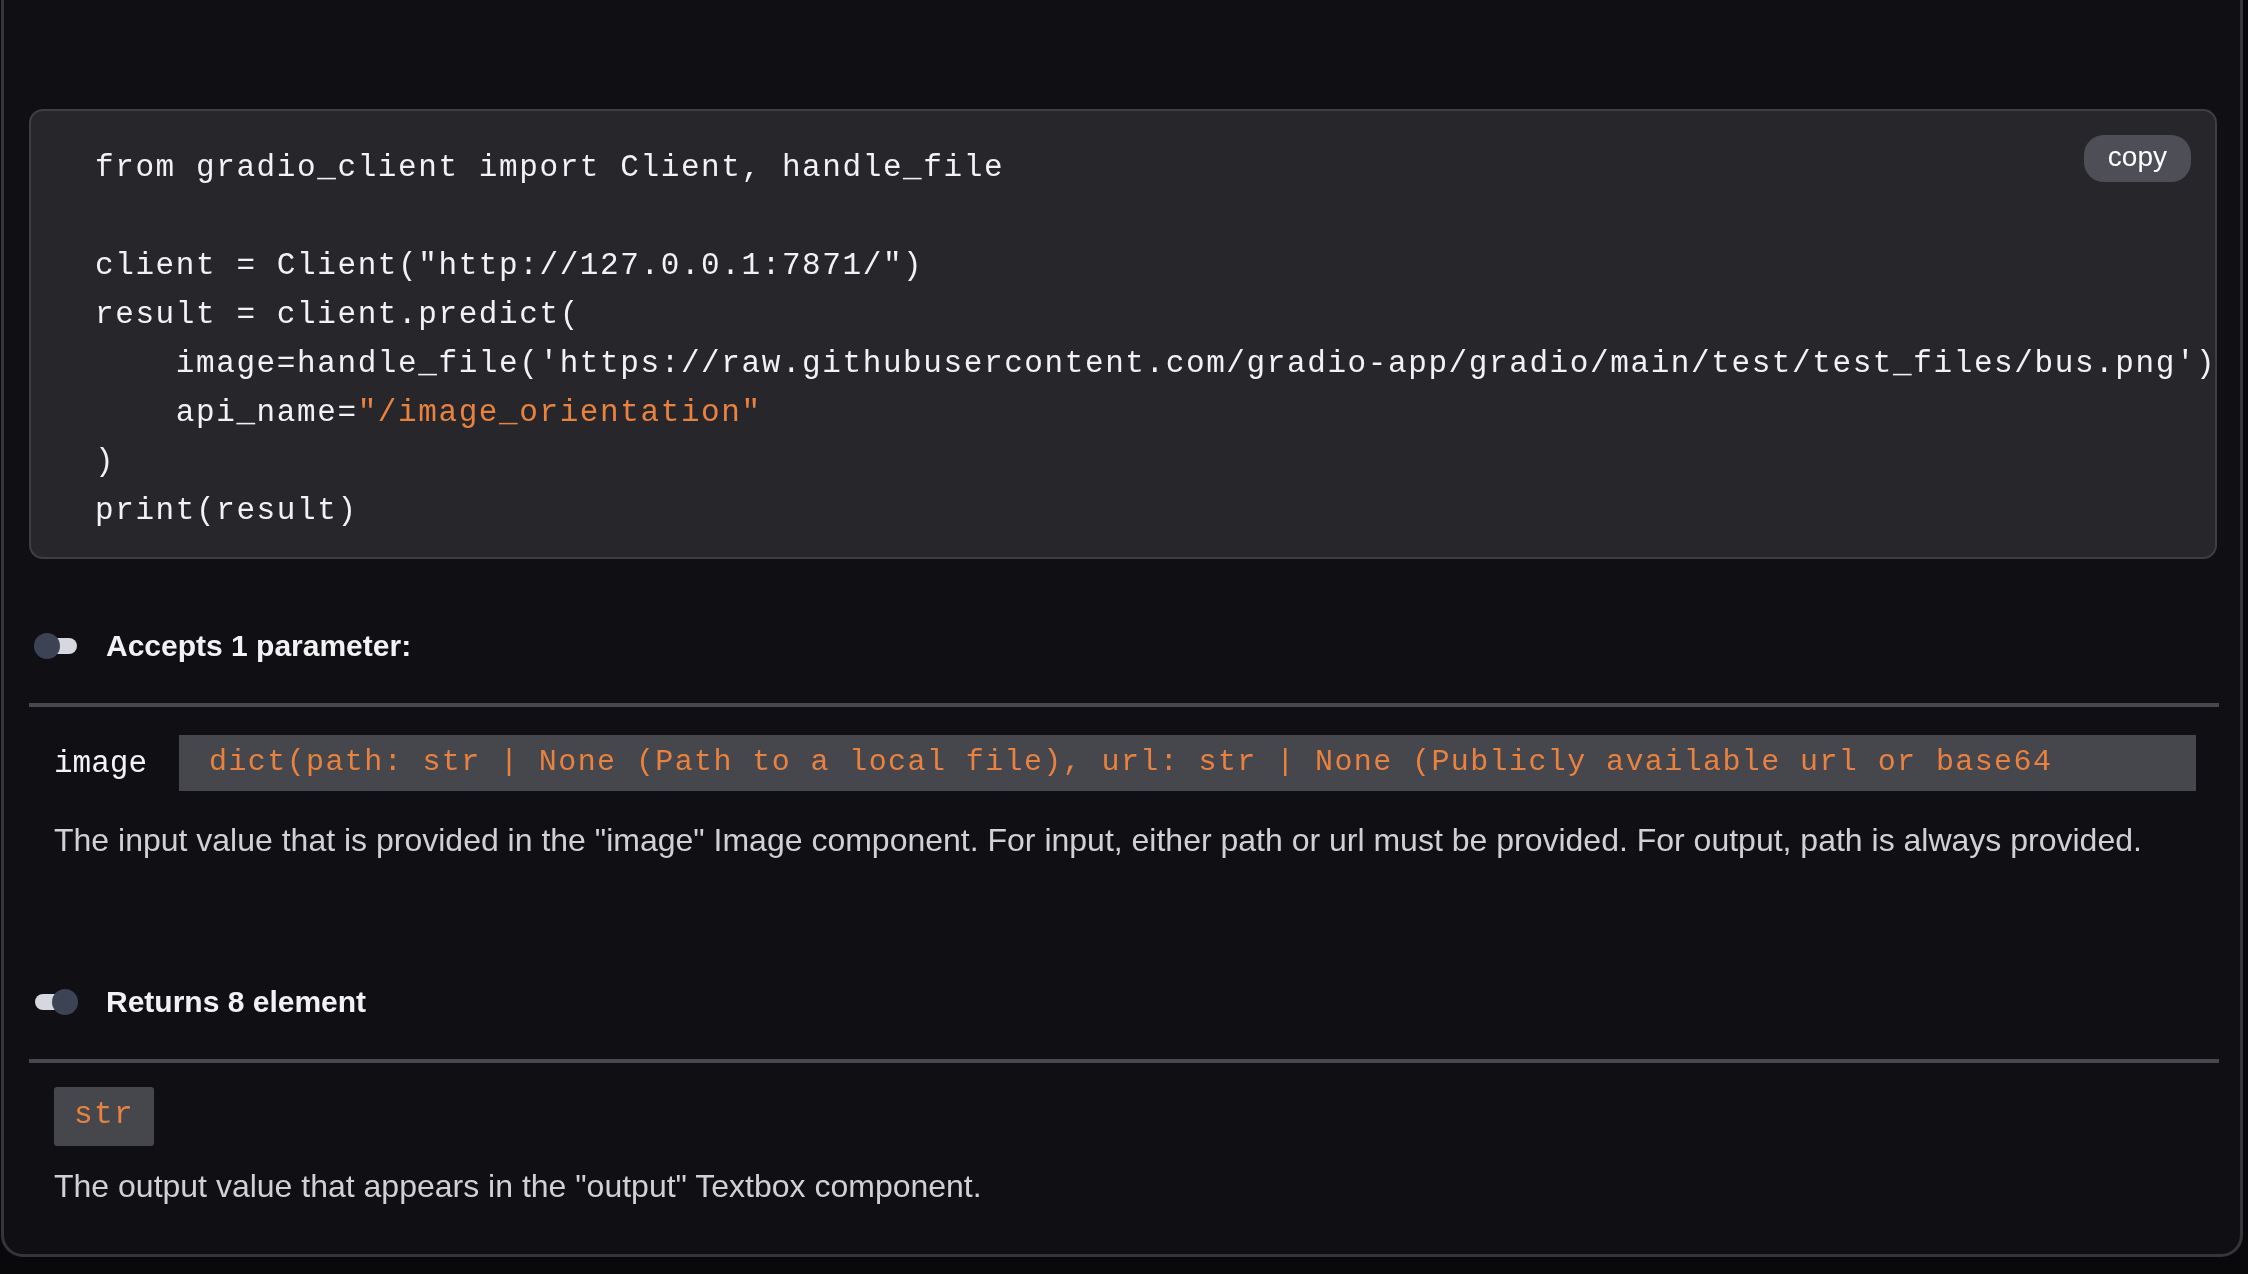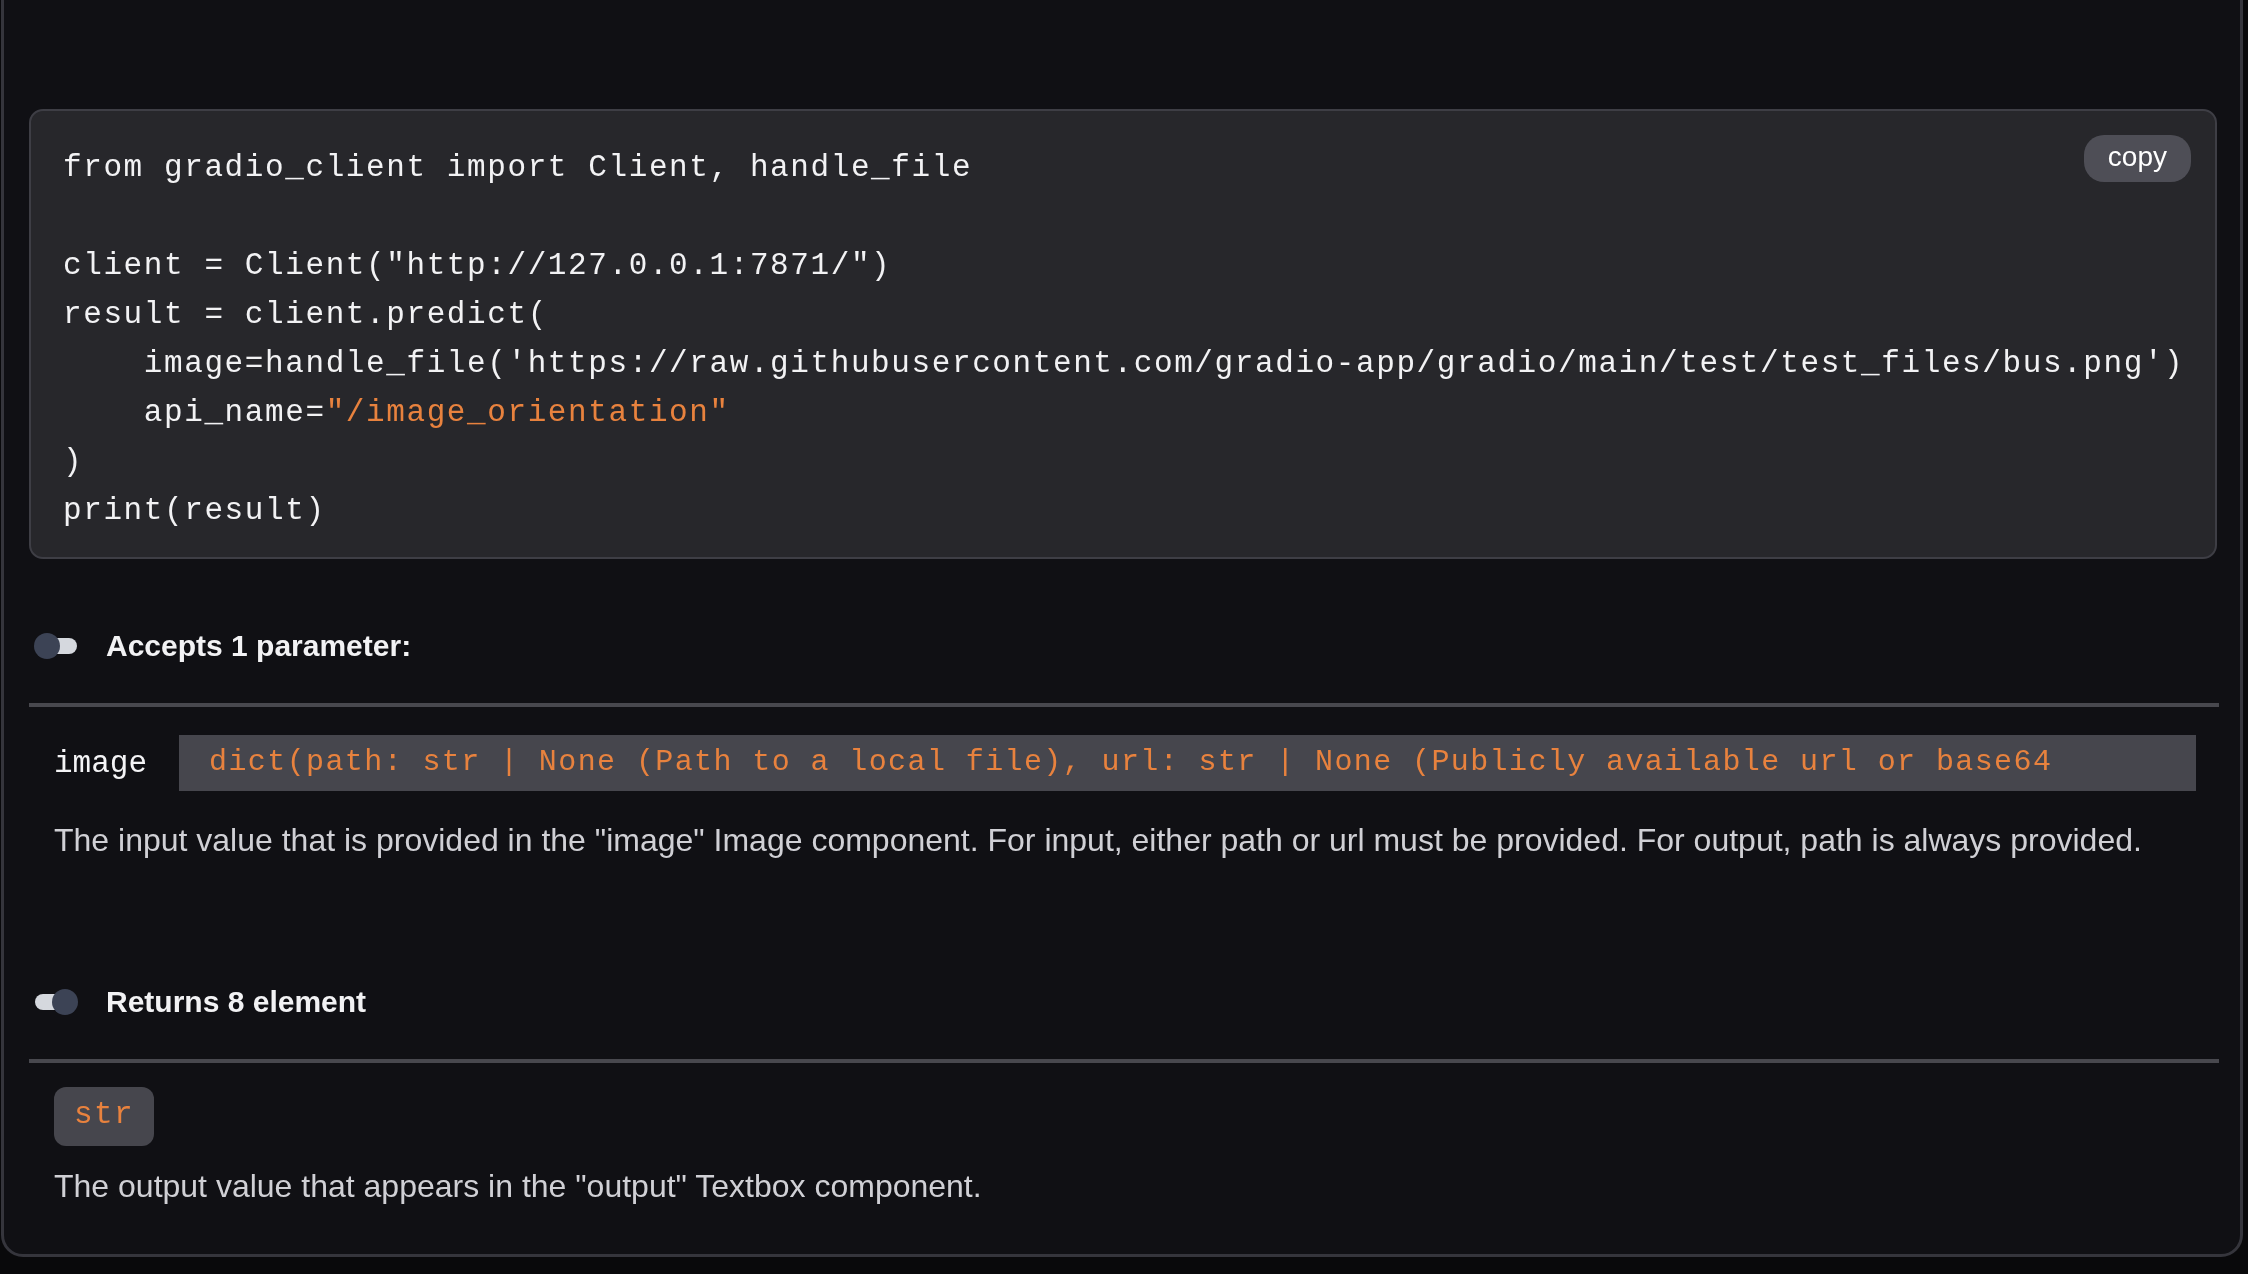--- a/index.html
+++ b/index.html
@@ -55,21 +55,21 @@
     overflow: hidden;
   }
   .code-content {
     position: absolute; left: 32px; top: 32px; right: 0; bottom: 0;
     font-family: "Liberation Mono", monospace;
     font-size: 31px; letter-spacing: 1.6px; line-height: 49px;
     color: #f2f2f4;
     white-space: pre;
     overflow: hidden;
   }
-  .code-line { height: 49px; white-space: pre; }
+  .code-line { height: 49px; white-space: pre; margin-left: 32px; }
   .code-line .orange { color: var(--accent-orange); }
   .copy-button {
     position: absolute; top: 24px; right: 24px;
     background: var(--copy-bg);
     border: none; border-radius: 20px;
     padding: 6px 24px 9px 24px;
     color: #ffffff; font-size: 28px;
     font-family: "Liberation Sans", sans-serif;
     cursor: pointer;
   }
@@ -120,21 +120,21 @@
   }
   .body-text {
     position: absolute; left: 50px;
     width: 2160px;
     color: #d0d0d5; font-size: 32px; line-height: 62px;
   }
   .str-badge {
     position: absolute; left: 50px; top: 1114px;
     display: inline-block;
     background: var(--badge-bg);
-    border-radius: 12px;
+    border-radius: 3px;
     padding: 10px 20px 14px 20px;
     font-family: "Liberation Mono", monospace;
     font-size: 31px; letter-spacing: 1.4px;
     color: var(--accent-orange);
   }
 </style>
 </head>
 <body>
 
 <div class="panel">

